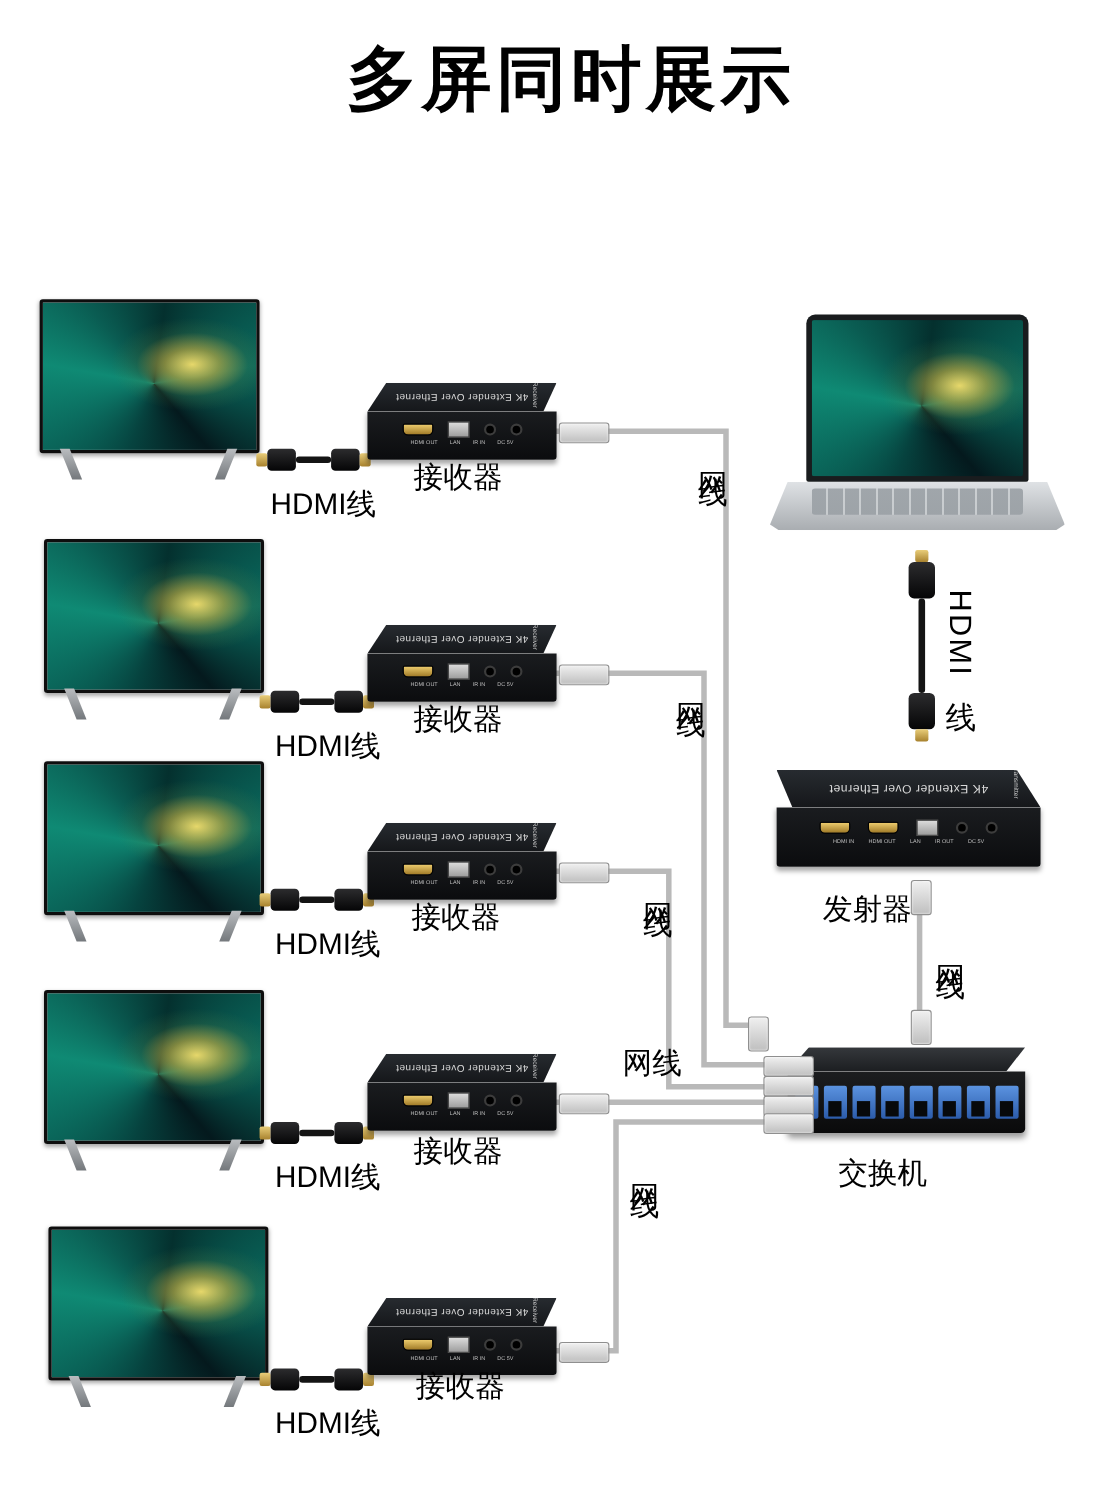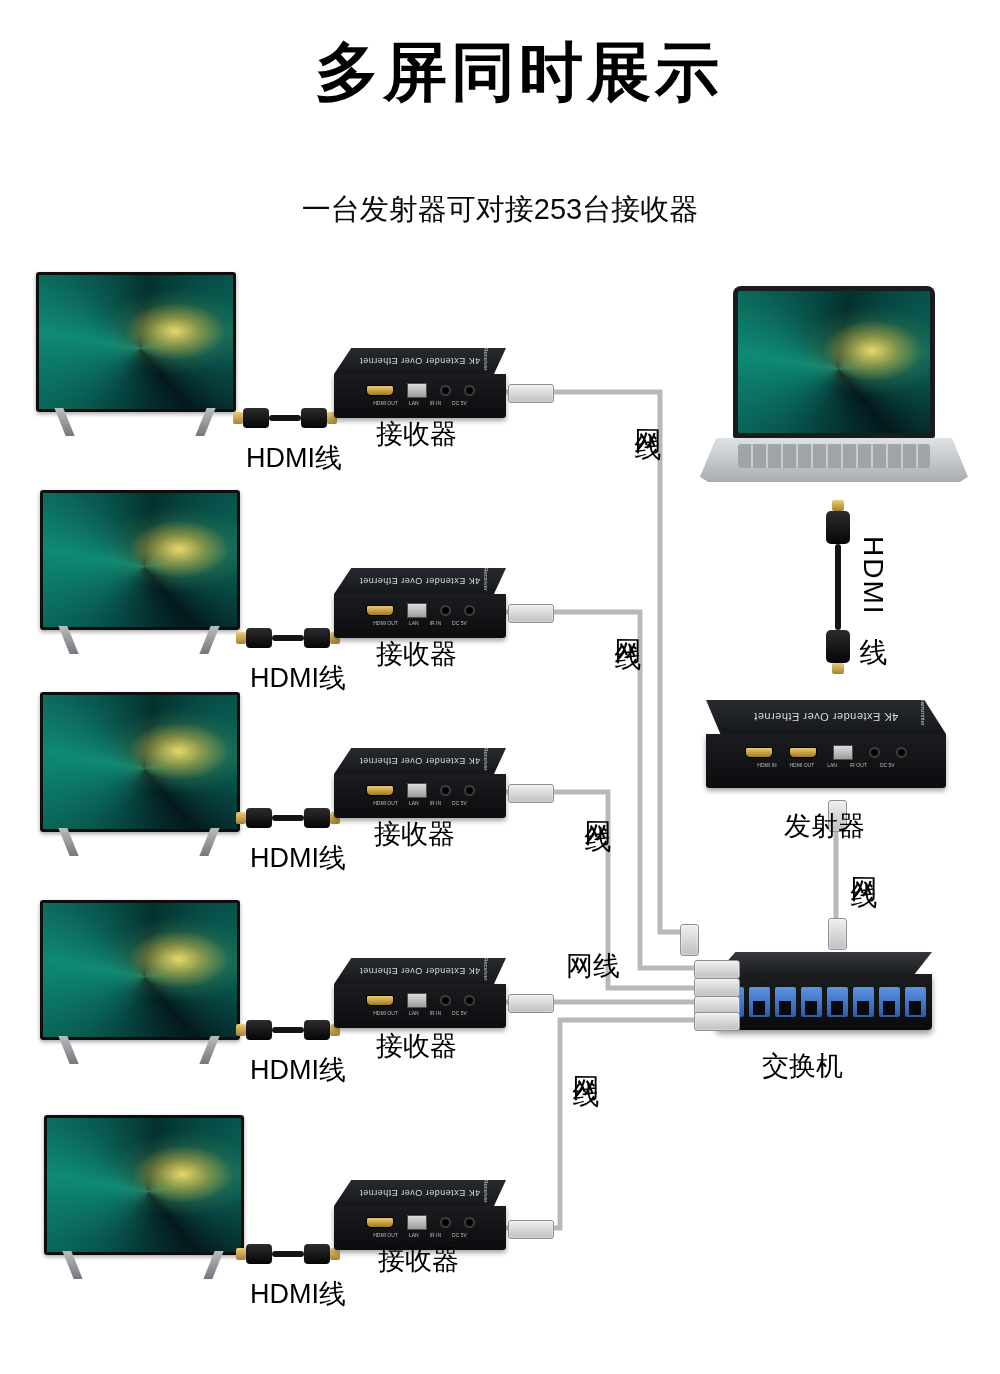--- a/index.html
+++ b/index.html
@@ -17,21 +17,21 @@
   .vert{writing-mode:vertical-rl;text-orientation:upright;letter-spacing:4px;}
   .vlat{writing-mode:vertical-rl;letter-spacing:2px;}
 
   .hl1{left:246px;top:440px}.hl2{left:250px;top:660px}.hl3{left:250px;top:840px}
   .hl4{left:250px;top:1052px}.hl5{left:250px;top:1276px}
   .rl1{left:376px;top:416px}.rl2{left:376px;top:636px}.rl3{left:374px;top:816px}
   .rl4{left:376px;top:1028px}.rl5{left:378px;top:1242px}
   .nw1{left:630px;top:408px}.nw2{left:610px;top:618px}.nw3{left:580px;top:800px}
   .nw4{left:566px;top:948px}.nw5{left:568px;top:1055px}.nw6{left:846px;top:856px}
   .hlap{left:854px;top:536px;font-size:28px;}
-  .txl{left:784px;top:808px}.swl{left:762px;top:1048px}
+  .txl{left:748px;top:808px}.swl{left:762px;top:1048px}
 
   
   .cables{position:absolute;left:0;top:0;}
   .rj45{position:absolute;width:44px;height:17px;border-radius:3px;border:1px solid #8f8f8f;
         background:linear-gradient(#f0f0f0,#bfbfbf);box-shadow:inset 0 0 2px #fff;}
   .rj45.v{width:17px;height:30px;}
   .pr1{left:508px;top:384px}.pr2{left:508px;top:604px}.pr3{left:508px;top:784px}
   .pr4{left:508px;top:994px}.pr5{left:508px;top:1220px}
   .psw1{left:680px;top:924px}.psw2{left:694px;top:960px}.psw3{left:694px;top:978px}
   .psw4{left:694px;top:996px}.psw5{left:694px;top:1012px}
@@ -114,21 +114,20 @@
            border-radius:2px;display:flex;align-items:flex-end;justify-content:center;padding:2px;}
   .sw-port-inner{display:block;width:12px;height:14px;background:#07090b;}
 </style>
 </head>
 <body>
 
 <div class="page">
 
   <div class="title">多屏同时展示</div>
   <div class="subtitle">
-    <div>一台发射器可对接253台接收器</div>
   </div>
 
   <svg class="cables" width="1000" height="1374" viewBox="0 0 1000 1374">
     <polyline points="505,392 660,392 660,932 688,932 688,950" fill="none" stroke="#b9b9b9" stroke-width="5"></polyline>
     <polyline points="505,612 640,612 640,968 708,968" fill="none" stroke="#b9b9b9" stroke-width="5"></polyline>
     <polyline points="505,792 608,792 608,988 708,988" fill="none" stroke="#b9b9b9" stroke-width="5"></polyline>
     <polyline points="505,1002 708,1002" fill="none" stroke="#b9b9b9" stroke-width="5"></polyline>
     <polyline points="505,1228 560,1228 560,1020 708,1020" fill="none" stroke="#b9b9b9" stroke-width="5"></polyline>
     <polyline points="836,800 836,948" fill="none" stroke="#b9b9b9" stroke-width="5"></polyline>
   </svg>

